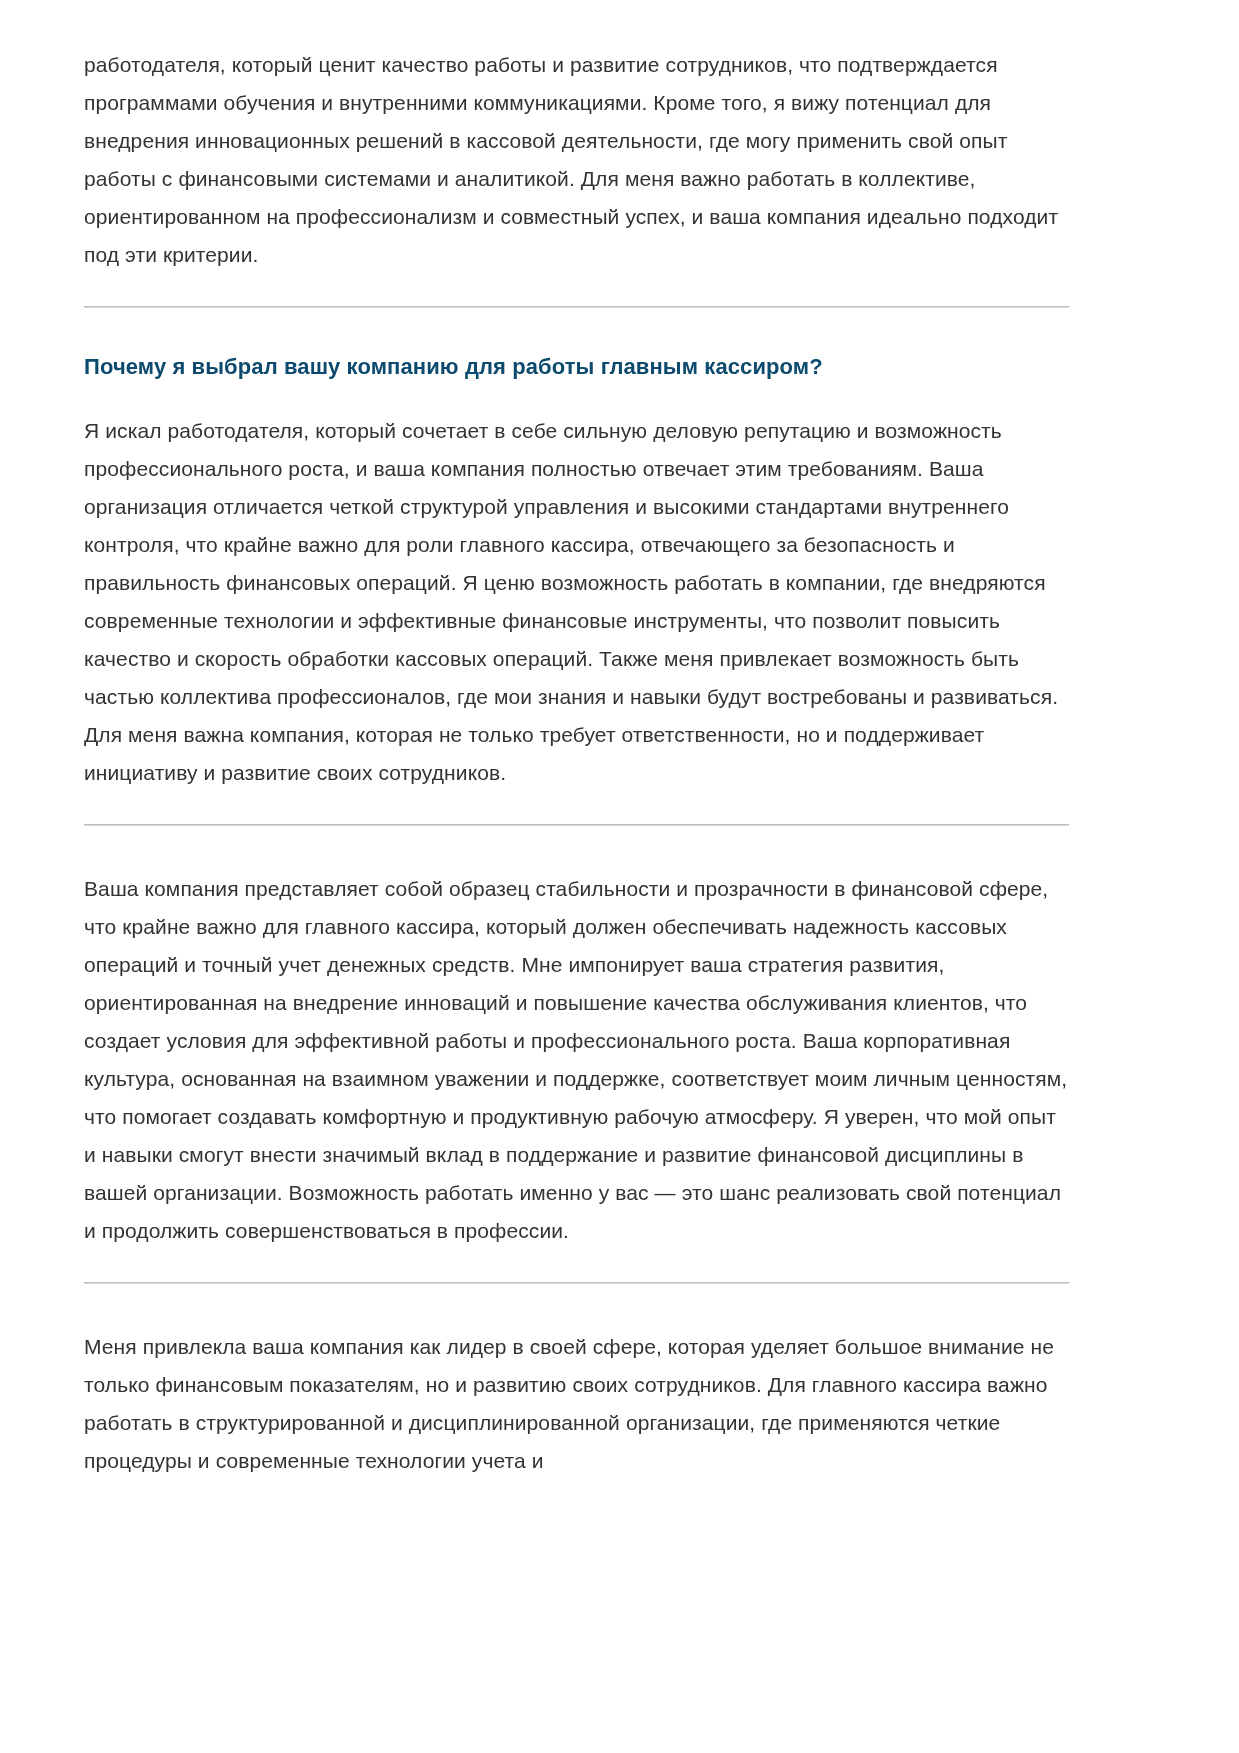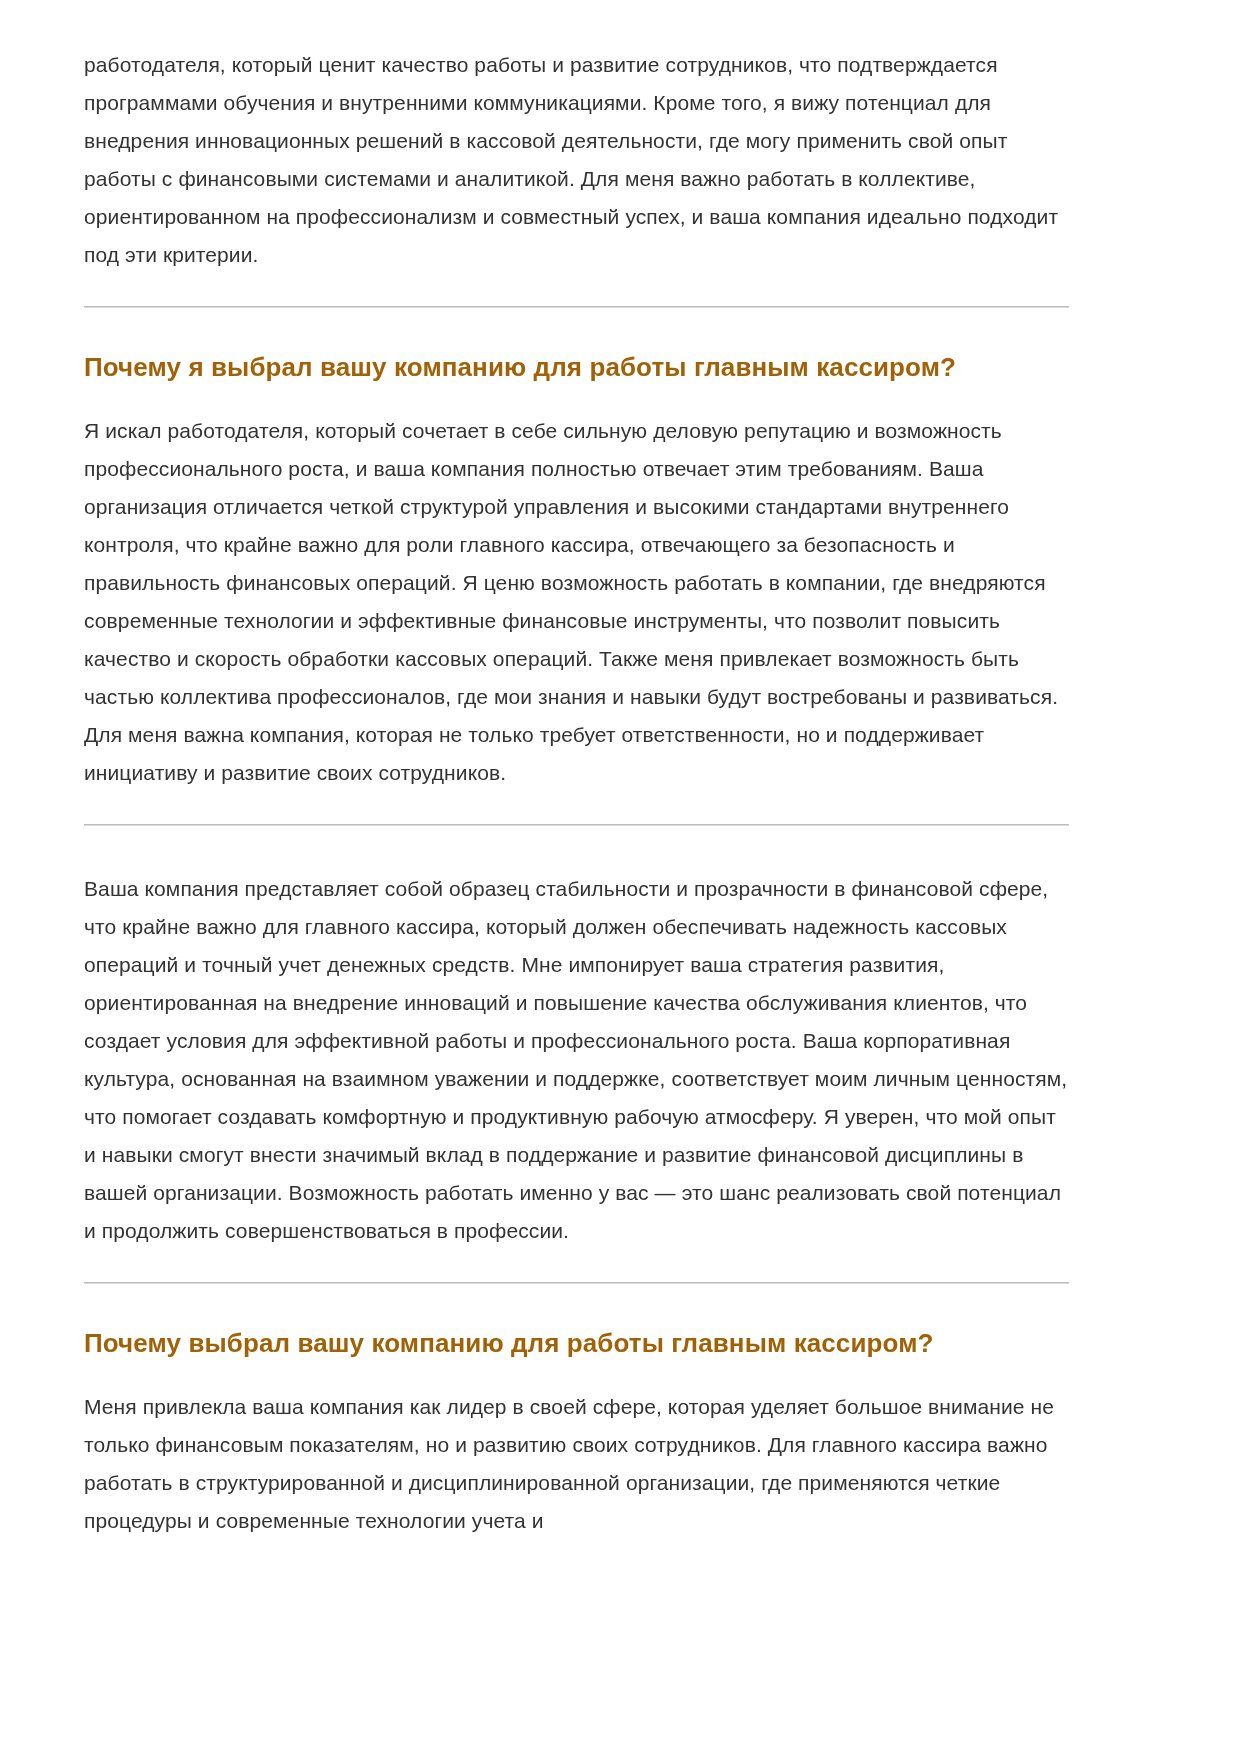--- a/index.html
+++ b/index.html
@@ -26,24 +26,24 @@
     letter-spacing: 0.1px;
   }
   .divider {
     border: none;
     height: 2px;
     background: linear-gradient(to bottom, #b0b0b0, #e8e8e8);
     margin: 32px 0 44px 0;
   }
   .section-heading {
     margin: 0 0 30px 0;
-    font-size: 26px;
+    font-size: 22px;
     line-height: 30px;
     font-weight: 700;
-    color: #a16207;
+    color: #0c4a6e;
     letter-spacing: 0.1px;
   }
   section {
     margin: 0;
   }
 </style>
 </head>
 <body>
 
 <main class="page">
@@ -59,17 +59,16 @@
 
   <hr class="divider">
 
   <section>
     <p class="body-text">Ваша компания представляет собой образец стабильности и прозрачности в финансовой сфере, что крайне важно для главного кассира, который должен обеспечивать надежность кассовых операций и точный учет денежных средств. Мне импонирует ваша стратегия развития, ориентированная на внедрение инноваций и повышение качества обслуживания клиентов, что создает условия для эффективной работы и профессионального роста. Ваша корпоративная культура, основанная на взаимном уважении и поддержке, соответствует моим личным ценностям, что помогает создавать комфортную и продуктивную рабочую атмосферу. Я уверен, что мой опыт и навыки смогут внести значимый вклад в поддержание и развитие финансовой дисциплины в вашей организации. Возможность работать именно у вас — это шанс реализовать свой потенциал и продолжить совершенствоваться в профессии.</p>
   </section>
 
   <hr class="divider">
 
   <section>
-    <h3 class="section-heading">Почему выбрал вашу компанию для работы главным кассиром?</h3>
     <p class="body-text">Меня привлекла ваша компания как лидер в своей сфере, которая уделяет большое внимание не только финансовым показателям, но и развитию своих сотрудников. Для главного кассира важно работать в структурированной и дисциплинированной организации, где применяются четкие процедуры и современные технологии учета и</p>
   </section>
 
 </main>
 
 </body></html>

